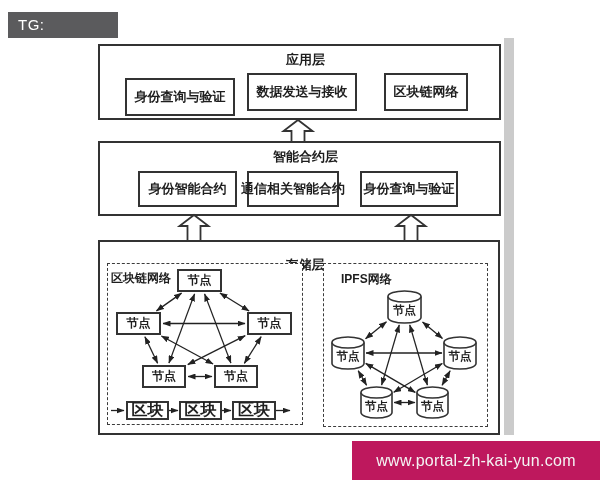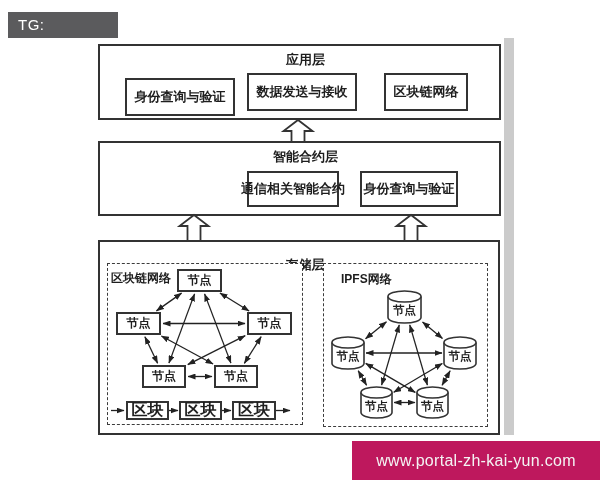--- a/index.html
+++ b/index.html
@@ -66,20 +66,21 @@
 
   <div class="layer" id="app-layer">
     <div class="layer-title">应用层</div>
     <div class="ibox" style="left:25px;top:32px;width:110px;height:38px;">身份查询与验证</div>
     <div class="ibox" style="left:147px;top:27px;width:110px;height:38px;">数据发送与接收</div>
     <div class="ibox" style="left:284px;top:27px;width:84px;height:38px;">区块链网络</div>
   </div>
 
   <div class="layer" id="sc-layer">
     <div class="layer-title">智能合约层</div>
+    <div class="ibox" style="left:38px;top:28px;width:99px;height:36px;">身份智能合约</div>
     <div class="ibox" style="left:147px;top:28px;width:92px;height:36px;">通信相关智能合约</div>
     <div class="ibox" style="left:260px;top:28px;width:98px;height:36px;">身份查询与验证</div>
   </div>
 
   <div class="layer" id="storage-layer">
     <div class="layer-title">存储层</div>
 
     <div class="dashed" id="bc-box">
       <div class="net-label" id="bc-label">区块链网络</div>
       <svg class="net-svg" id="bc-svg" width="193" height="159">

